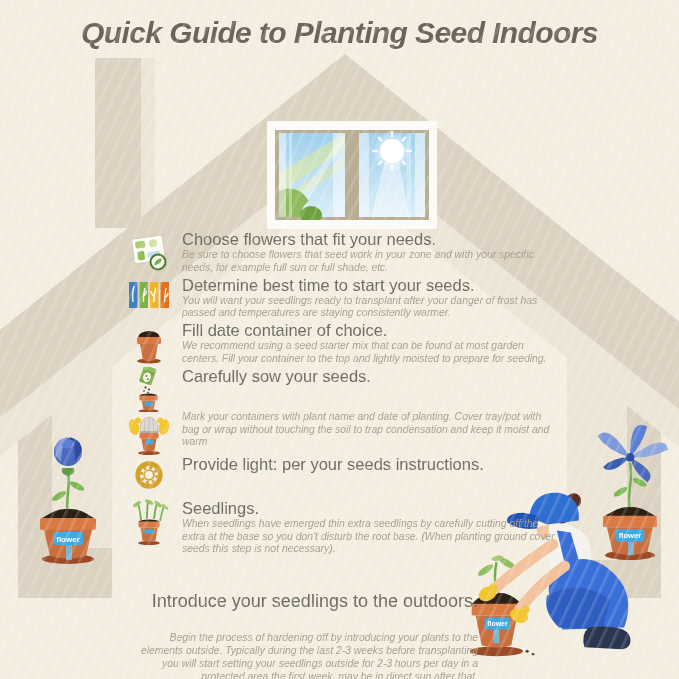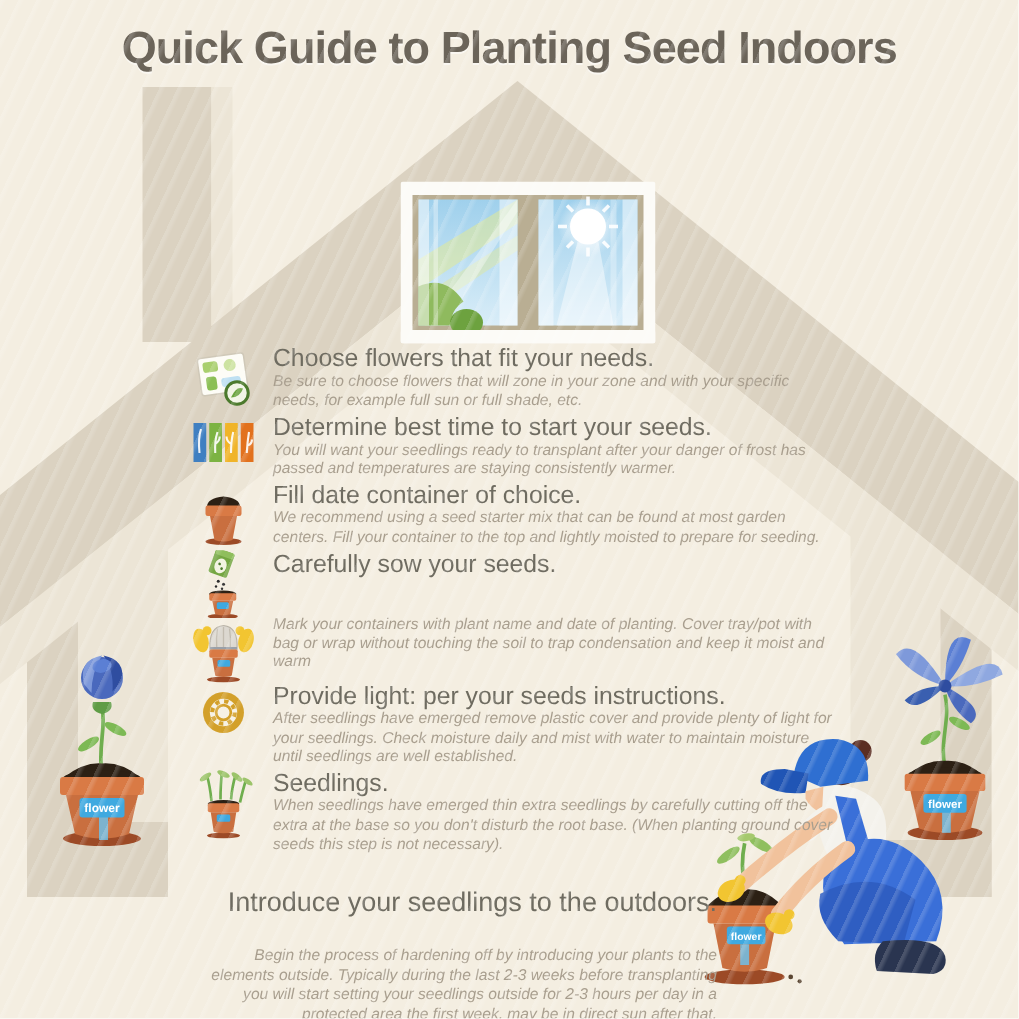--- a/index.html
+++ b/index.html
@@ -9,20 +9,21 @@
     font-family:"Liberation Sans", sans-serif;
   }
   .layer{position:absolute;}
   .house-svg{left:0;top:0;width:679px;height:679px;z-index:0;}
   .window-svg{left:267px;top:121px;width:170px;height:108px;z-index:1;}
   .poster-title{
     left:0;right:0;top:16px;text-align:center;z-index:3;
     font-size:30px;font-weight:bold;letter-spacing:-0.6px;
     color:var(--c-title-text,#6b6459);
     text-shadow:0 1px 0 rgba(255,255,255,0.55);
+    font-style:italic;
   }
   .steps{left:125px;top:230px;width:420px;z-index:3;display:flex;flex-direction:column;}
   .step{display:flex;gap:9px;margin-bottom:1px;}
   .step-icon{width:48px;height:43px;flex:none;display:flex;justify-content:center;align-items:flex-start;}
   .step-title{
     font-size:16.5px;line-height:19px;color:var(--c-heading-text,#6e6b60);
   }
   .step-desc{
     width:376px;font-size:10.4px;line-height:12.8px;font-style:italic;
     color:var(--c-body-text,#a89e8e);
@@ -117,21 +118,21 @@
             <circle cx="27" cy="14" r="4" fill="#cde3a1"></circle>
             <rect x="10" y="20" width="7" height="9" rx="2" fill="#8bbf55"></rect>
             <rect x="20" y="22" width="13" height="6" rx="2" fill="#bfe0f2"></rect>
           </g>
           <circle cx="31" cy="32" r="7.5" fill="#f2f5e6" stroke="#4c7a2d" stroke-width="2"></circle>
           <path d="M27,35 q3.5,-8 8,-6 q-2,6 -8,6 z" fill="#6aa33f"></path>
         </svg>
       </div>
       <div class="step-body">
         <div class="step-title">Choose flowers that fit your needs.</div>
-        <div class="step-desc">Be sure to choose flowers that will zone in your zone and with your specific needs, for example full sun or full shade, etc.</div>
+        <div class="step-desc">Be sure to choose flowers that seed work in your zone and with your specific needs, for example full sun or full shade, etc.</div>
       </div>
     </div>
 
     <div class="step">
       <div class="step-icon">
         <svg width="44" height="40" viewBox="0 0 44 40">
           <rect x="2" y="6" width="8.5" height="26" fill="#3f7fc1"></rect>
           <rect x="12.5" y="6" width="8.5" height="26" fill="#7cb342"></rect>
           <rect x="23" y="6" width="8.5" height="26" fill="#f0b429"></rect>
           <rect x="33.5" y="6" width="8.5" height="26" fill="#e2711d"></rect>
@@ -217,21 +218,20 @@
       <div class="step-icon">
         <svg width="40" height="40" viewBox="0 0 44 44">
           <circle cx="22" cy="22" r="15" fill="#d3a02a"></circle>
           <circle cx="22" cy="22" r="10" fill="#f6f1e4"></circle>
           <circle cx="22" cy="22" r="8.3" fill="none" stroke="#d3a02a" stroke-width="3" stroke-dasharray="3.2 3.35"></circle>
           <circle cx="22" cy="22" r="5.4" fill="#f6f1e4" stroke="#d3a02a" stroke-width="2"></circle>
         </svg>
       </div>
       <div class="step-body">
         <div class="step-title">Provide light: per your seeds instructions.</div>
-        <div class="step-desc">After seedlings have emerged remove plastic cover and provide plenty of light for your seedlings. Check moisture daily and mist with water to maintain moisture until seedlings are well established.</div>
       </div>
     </div>
 
     <div class="step">
       <div class="step-icon">
         <svg width="44" height="46" viewBox="0 0 44 46">
           <g stroke="#6fae4e" stroke-width="1.8" fill="none">
             <path d="M14,21 Q13,11 11,4"></path>
               <path d="M20,20 Q20,9 21,2"></path>
             <path d="M27,20 Q28,10 30,4"></path>

